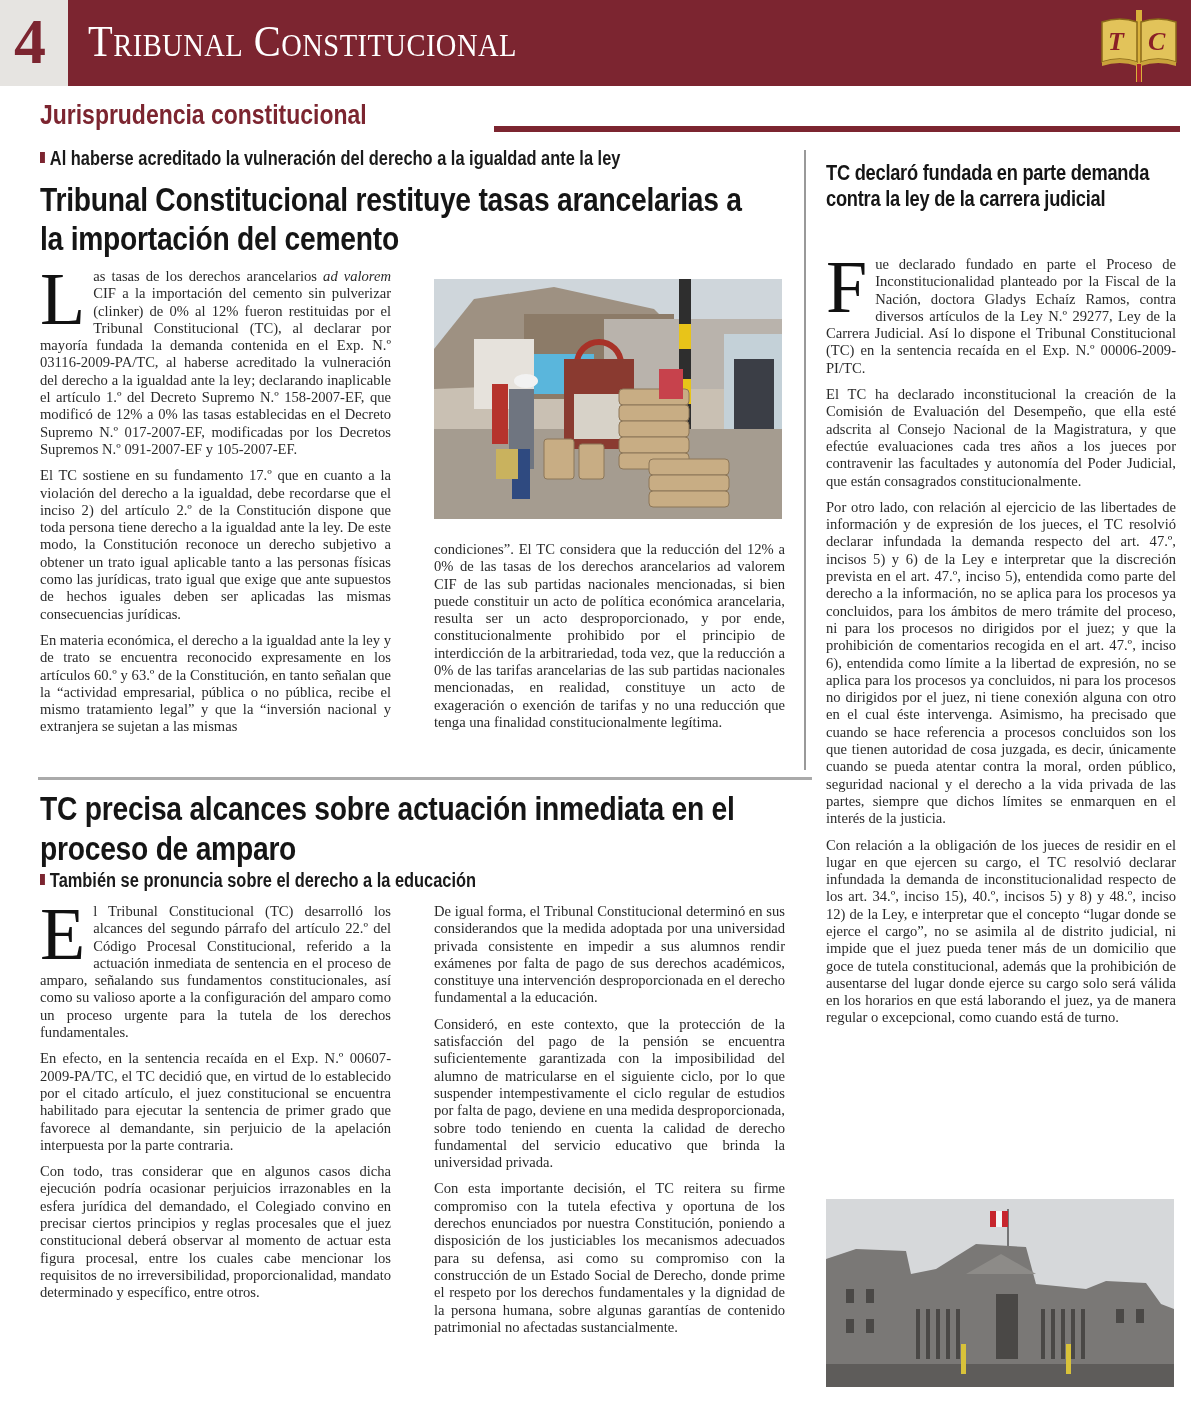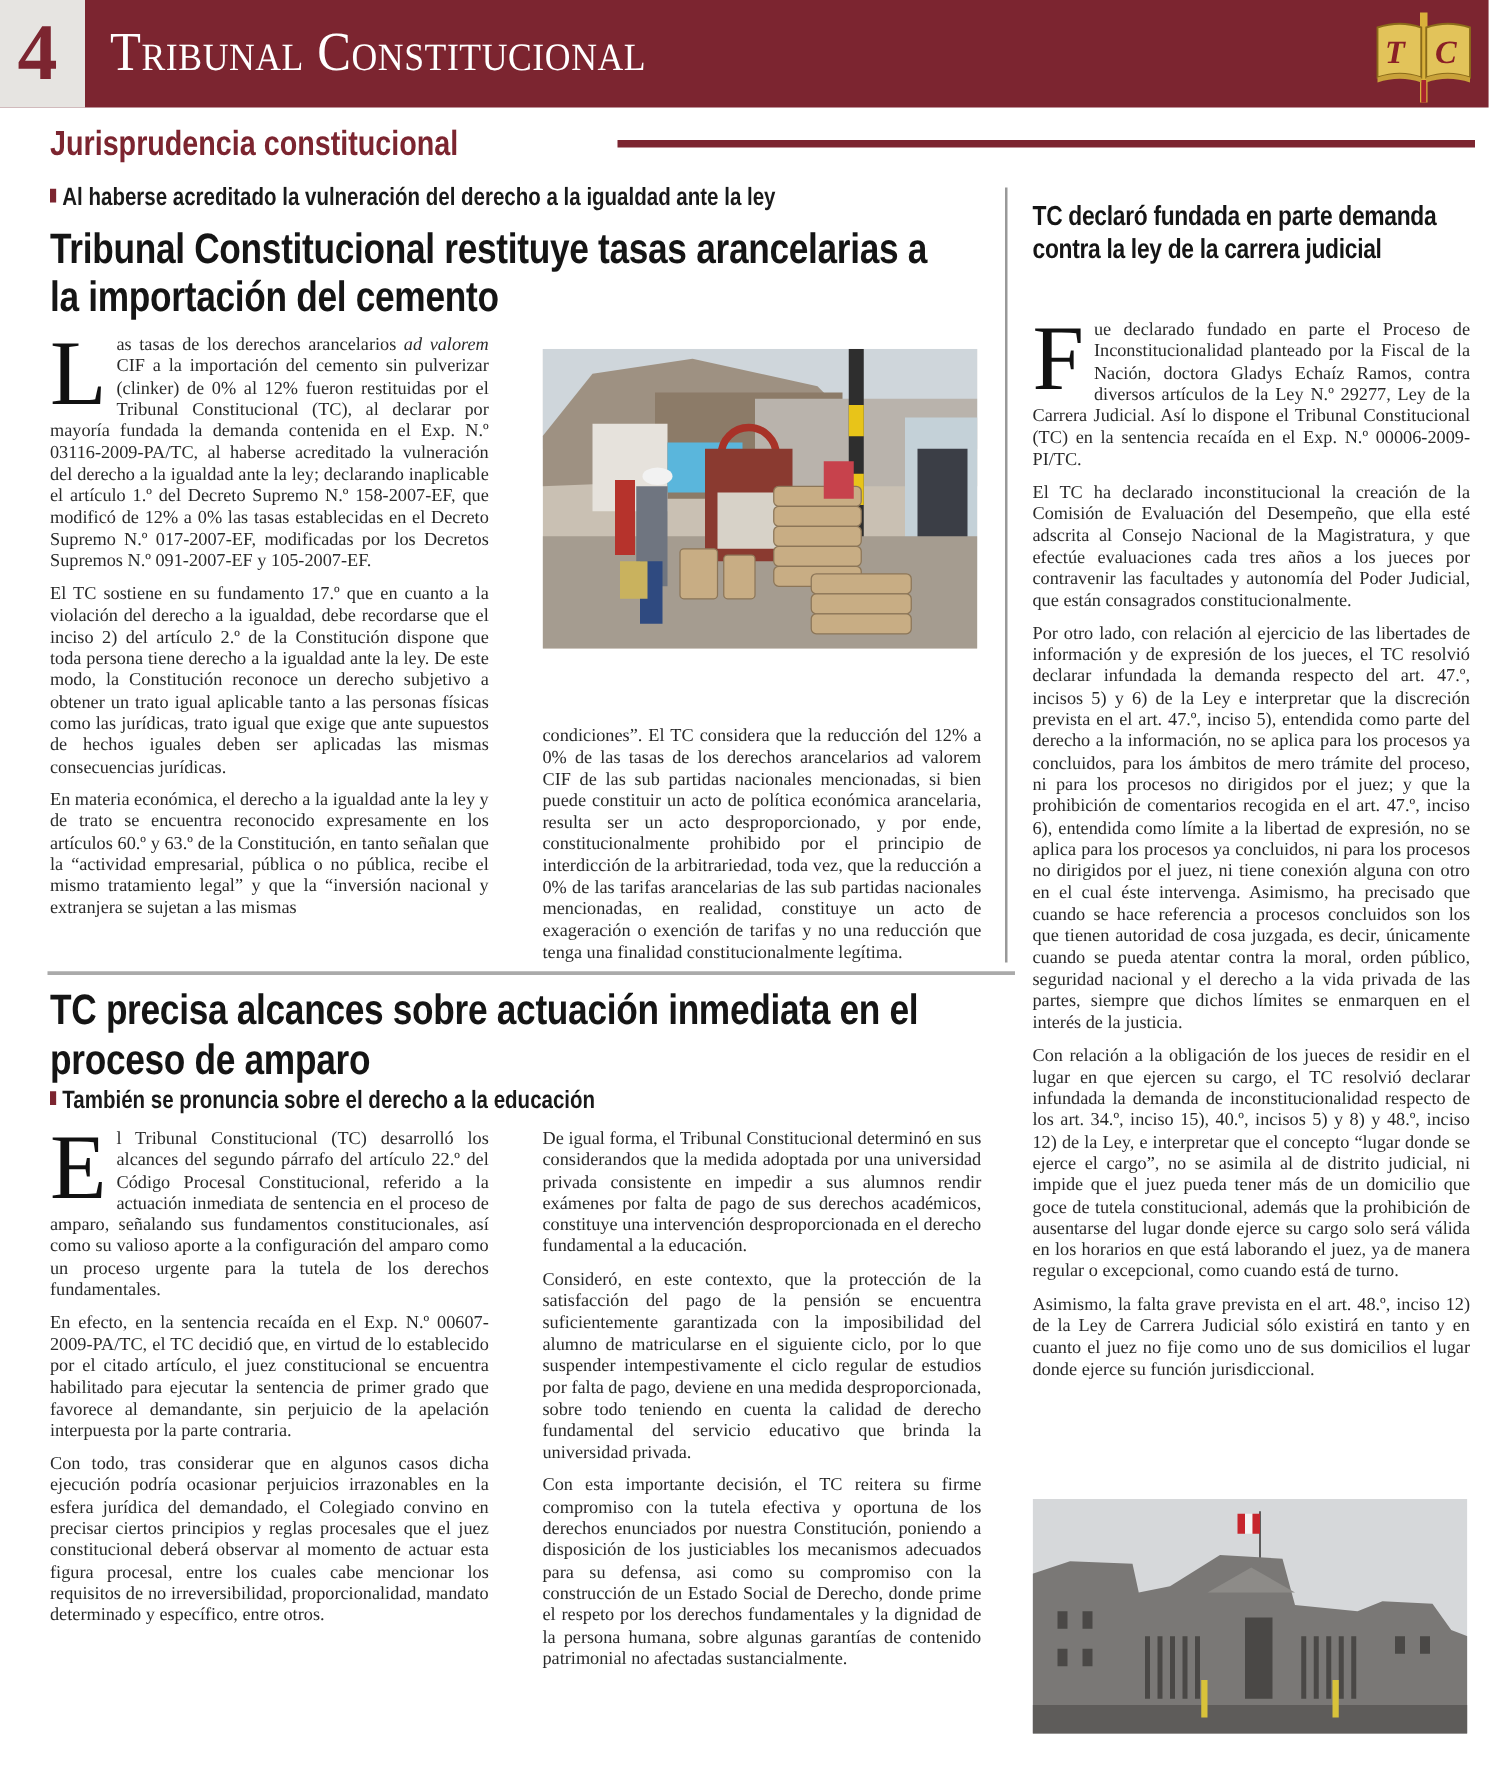--- a/index.html
+++ b/index.html
@@ -7,21 +7,21 @@
   body { position: relative; font-family: "Liberation Serif", serif; color: #222; }
 
   
   .header { position: absolute; left: 0; top: 0; width: 1191px; height: 86px; background: #7c2530; }
   .page-num-box { position: absolute; left: 0; top: 0; width: 68px; height: 86px; background: #e6e4e1; }
   .page-num { position: absolute; left: 14px; top: 4px; font-family: "Liberation Serif", serif; font-size: 64px; font-weight: bold; color: #7c2530; line-height: 76px; }
   .header-title { position: absolute; left: 88px; top: 16px; font-family: "Liberation Serif", serif; color: #fff; font-size: 44px; line-height: 52px; font-variant: small-caps; letter-spacing: 0.5px; transform: scaleX(0.92); transform-origin: left; }
   .logo { position: absolute; left: 1096px; top: 8px; width: 86px; height: 76px; }
 
   
-  .section-head { position: absolute; left: 40px; top: 98px; display: flex; align-items: center; width: 1140px; }
+  .section-head { position: absolute; left: 40px; top: 98px; display: flex; align-items: flex-end; width: 1140px; }
   .section-title { font-family: "Liberation Sans", sans-serif; font-weight: bold; color: #7c2530; font-size: 28px; line-height: 34px; transform: scaleX(0.82); transform-origin: left; white-space: nowrap; width: 450px; }
   .section-rule { flex: 1; height: 6px; background: #7c2530; margin-left: 4px; }
 
   .kicker { position: absolute; font-family: "Liberation Sans", sans-serif; font-weight: bold; color: #1a1a1a; font-size: 20px; line-height: 24px; white-space: nowrap; transform: scaleX(0.82); transform-origin: left; }
   .kicker .sq { display: inline-block; width: 6px; height: 11px; background: #7c2530; margin-right: 6px; vertical-align: 2px; }
 
   .headline { position: absolute; font-family: "Liberation Sans", sans-serif; font-weight: bold; color: #151515; letter-spacing: -0.3px; transform: scaleX(0.83); transform-origin: left; }
 
   .col { position: absolute; font-family: "Liberation Serif", serif; font-size: 14.6px; line-height: 17.3px; color: #2a2a2a; text-align: justify; }
   .col p { margin-bottom: 9px; }
@@ -108,40 +108,39 @@
     </g>
     <rect x="58" y="105" width="16" height="60" fill="#b6332c"></rect>
     <rect x="75" y="110" width="25" height="80" fill="#6f7580"></rect>
     <rect x="78" y="170" width="18" height="50" fill="#2f4a80"></rect>
     <ellipse cx="92" cy="102" rx="12" ry="7" fill="#f2f2f2"></ellipse>
     <rect x="225" y="90" width="24" height="30" fill="#c7424c"></rect>
     <rect x="62" y="170" width="22" height="30" fill="#c9b25e"></rect>
   </svg>
 </div>
 
-<div class="col" style="left:434px; top:541px; width:351px;margin-top:40px;">
+<div class="col" style="left:434px; top:541px; width:351px;">
   <p class="tight">condiciones”. El TC considera que la reducción del 12% a 0% de las tasas de los derechos arancelarios ad valorem CIF de las sub partidas nacionales mencionadas, si bien puede constituir un acto de política económica arancelaria, resulta ser un acto desproporcionado, y por ende, constitucionalmente prohibido por el principio de interdicción de la arbitrariedad, toda vez, que la reducción a 0% de las tarifas arancelarias de las sub partidas nacionales mencionadas, en realidad, constituye un acto de exageración o exención de tarifas y no una reducción que tenga una finalidad constitucionalmente legítima.</p>
 </div>
 
 <div class="vrule"></div>
 <div class="hrule"></div>
 
 <div class="headline" style="left:826px; top:160px; font-size:22px; line-height:26px; white-space:nowrap;">
   <div>TC declaró fundada en parte demanda</div>
   <div>contra la ley de la carrera judicial</div>
 </div>
 
 <div class="col" style="left:826px; top:256px; width:350px;">
   <p>
     <span class="drop">F</span><span>ue declarado fundado en parte el Proceso de Inconstitucionalidad planteado por la Fiscal de la Nación, doctora Gladys Echaíz Ramos, contra diversos artículos de la Ley N.º 29277, Ley de la Carrera Judicial. Así lo dispone el Tribunal Constitucional (TC) en la sentencia recaída en el Exp. N.º 00006-2009-PI/TC.</span>
   </p>
   <p>El TC ha declarado inconstitucional la creación de la Comisión de Evaluación del Desempeño, que ella esté adscrita al Consejo Nacional de la Magistratura, y que efectúe evaluaciones cada tres años a los jueces por contravenir las facultades y autonomía del Poder Judicial, que están consagrados constitucionalmente.</p>
   <p>Por otro lado, con relación al ejercicio de las libertades de información y de expresión de los jueces, el TC resolvió declarar infundada la demanda respecto del art. 47.º, incisos 5) y 6) de la Ley e interpretar que la discreción prevista en el art. 47.º, inciso 5), entendida como parte del derecho a la información, no se aplica para los procesos ya concluidos, para los ámbitos de mero trámite del proceso, ni para los procesos no dirigidos por el juez; y que la prohibición de comentarios recogida en el art. 47.º, inciso 6), entendida como límite a la libertad de expresión, no se aplica para los procesos ya concluidos, ni para los procesos no dirigidos por el juez, ni tiene conexión alguna con otro en el cual éste intervenga. Asimismo, ha precisado que cuando se hace referencia a procesos concluidos son los que tienen autoridad de cosa juzgada, es decir, únicamente cuando se pueda atentar contra la moral, orden público, seguridad nacional y el derecho a la vida privada de las partes, siempre que dichos límites se enmarquen en el interés de la justicia.</p>
   <p>Con relación a la obligación de los jueces de residir en el lugar en que ejercen su cargo, el TC resolvió declarar infundada la demanda de inconstitucionalidad respecto de los art. 34.º, inciso 15), 40.º, incisos 5) y 8) y 48.º, inciso 12) de la Ley, e interpretar que el concepto “lugar donde se ejerce el cargo”, no se asimila al de distrito judicial, ni impide que el juez pueda tener más de un domicilio que goce de tutela constitucional, además que la prohibición de ausentarse del lugar donde ejerce su cargo solo será válida en los horarios en que está laborando el juez, ya de manera regular o excepcional, como cuando está de turno.</p>
-  <p class="tight">Asimismo, la falta grave prevista en el art. 48.º, inciso 12) de la Ley de Carrera Judicial sólo existirá en tanto y en cuanto el juez no fije como uno de sus domicilios el lugar donde ejerce su función jurisdiccional.</p>
 </div>
 
 <div class="photo" style="left:826px; top:1199px; width:348px; height:188px;">
   <svg width="348" height="188" viewBox="0 0 348 188">
     <rect width="348" height="188" fill="#d6d8da"></rect>
     <line x1="182" y1="10" x2="182" y2="50" stroke="#555" stroke-width="1.5"></line>
     <rect x="164" y="12" width="6" height="16" fill="#c7262d"></rect>
     <rect x="170" y="12" width="6" height="16" fill="#f4f4f4"></rect>
     <rect x="176" y="12" width="6" height="16" fill="#c7262d"></rect>
     <path d="M0 60 L30 50 L80 52 L85 75 L110 70 L150 45 L200 48 L210 85 L260 90 L280 82 L320 84 L335 105 L348 110 L348 188 L0 188 Z" fill="#7a7876"></path>

